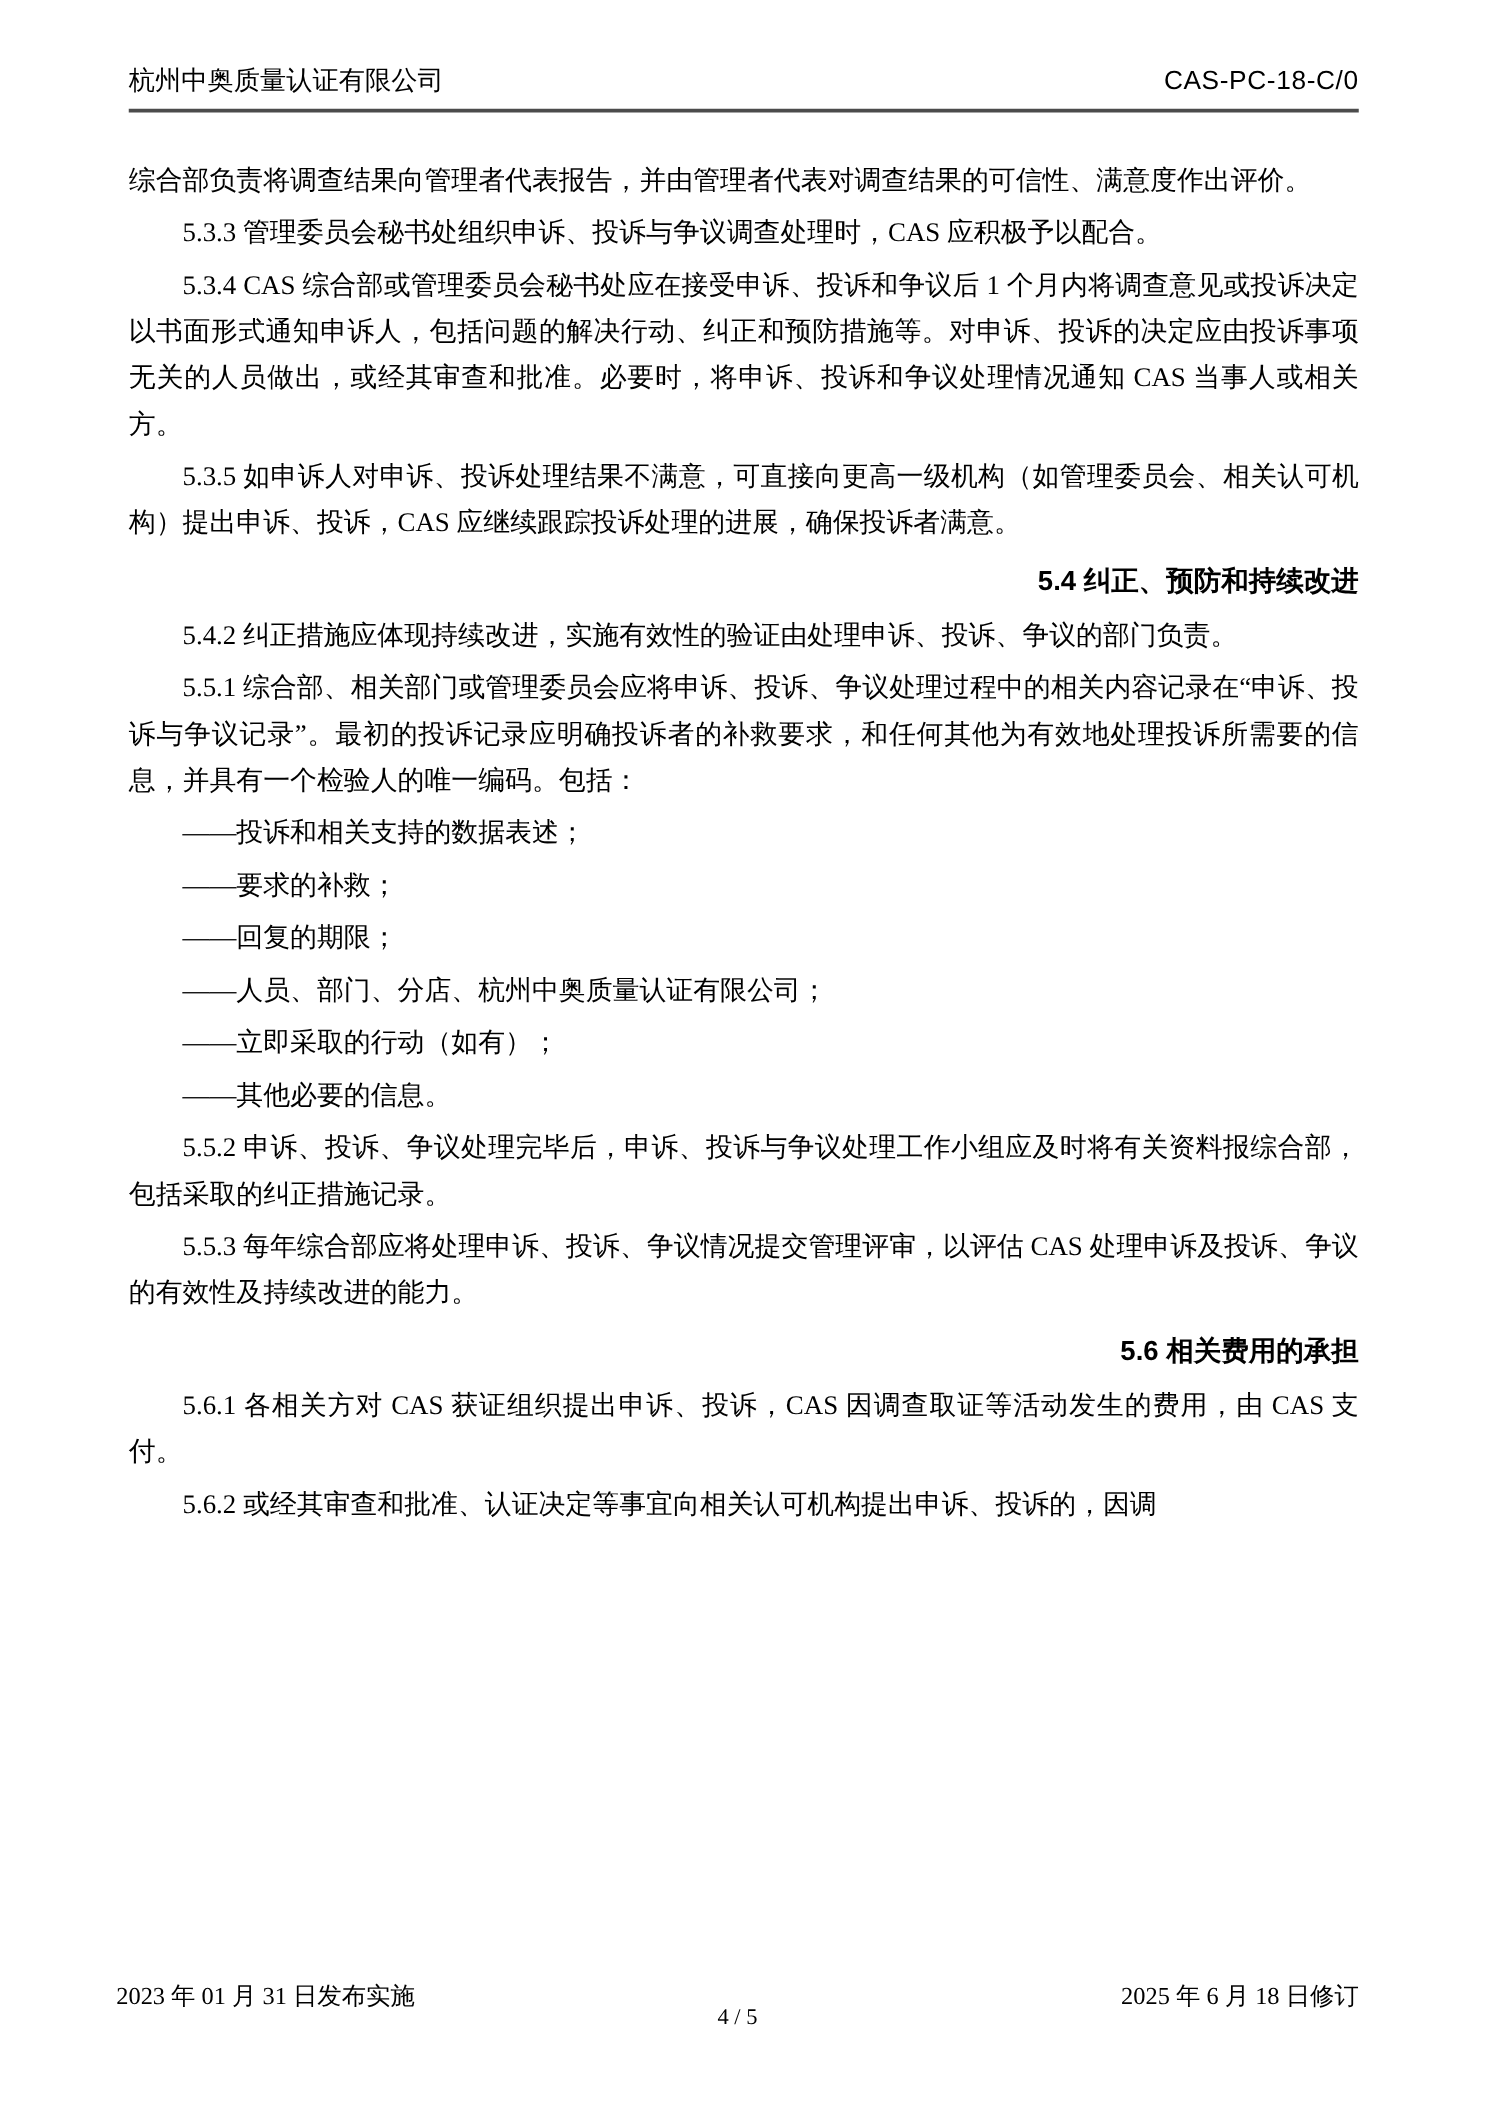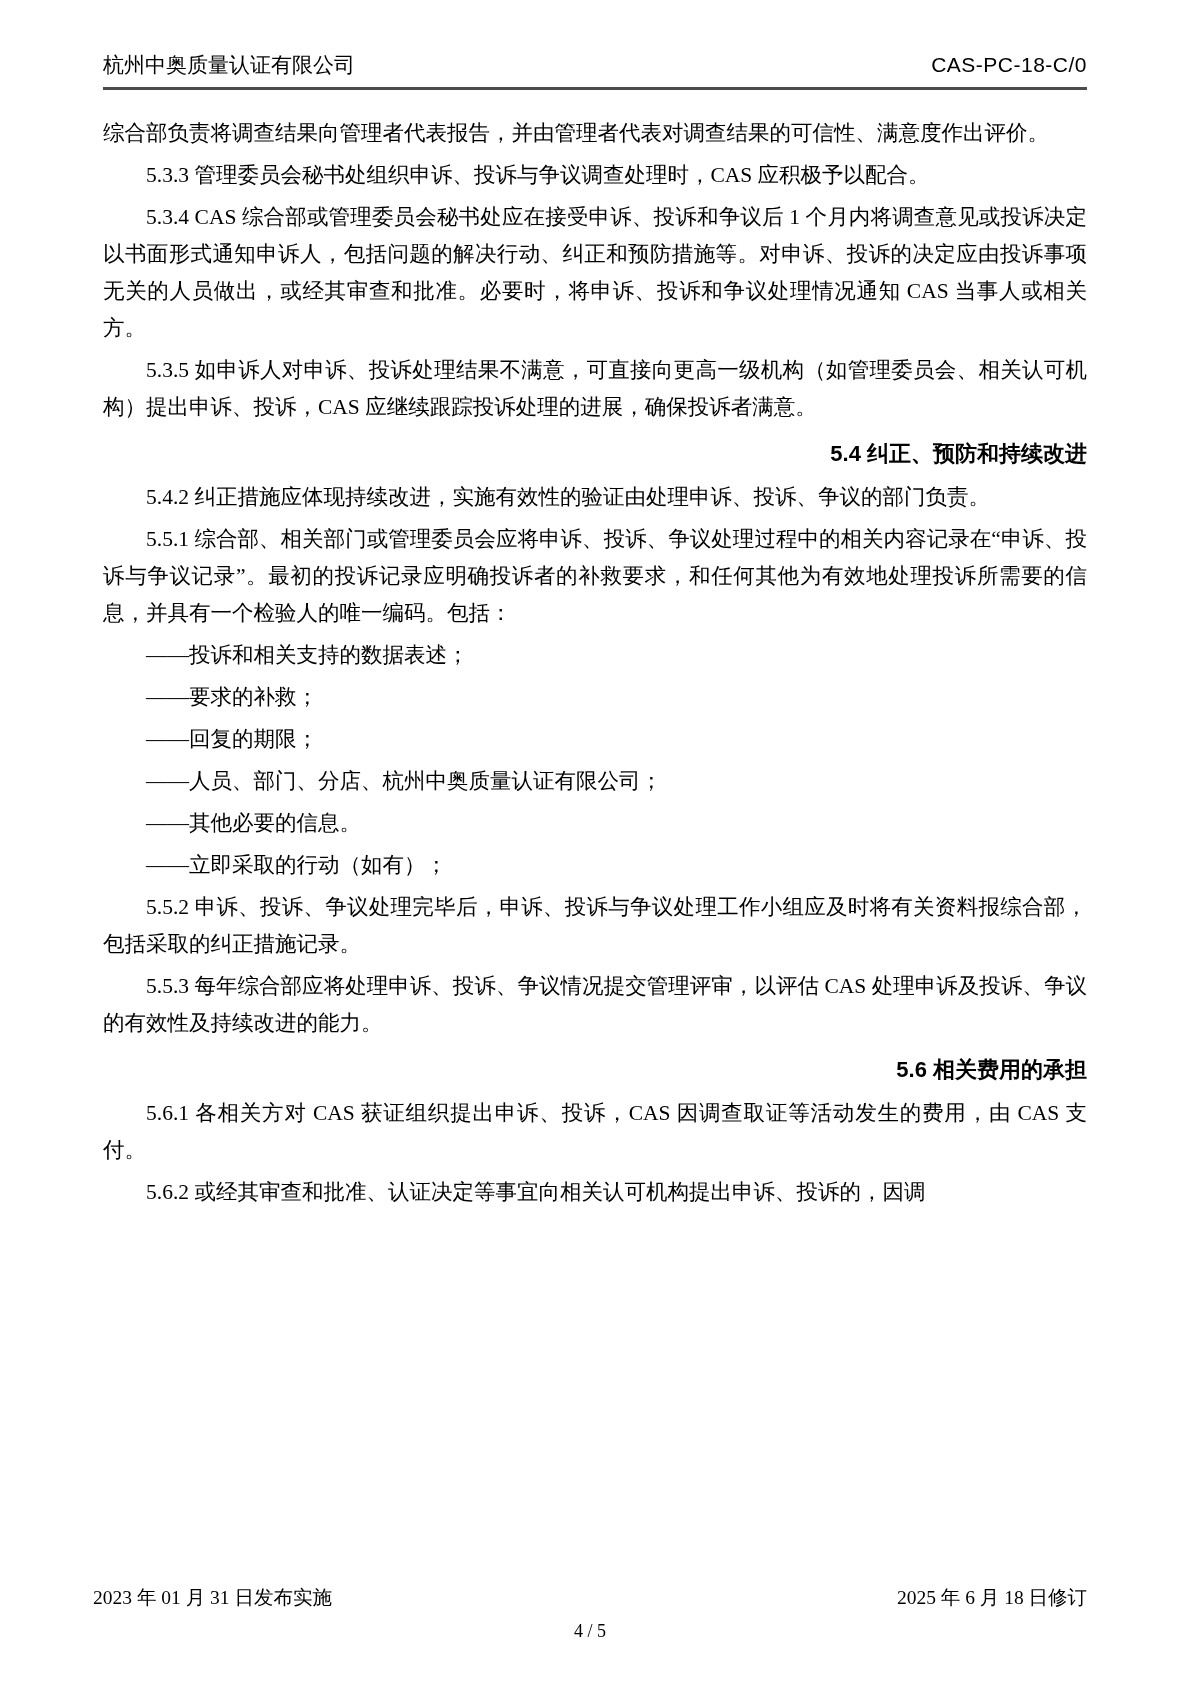--- a/index.html
+++ b/index.html
@@ -23,21 +23,21 @@
     align-items: center;
     padding-bottom: 9px;
     border-bottom: 3px solid #4c4c4c;
     font-family: "Liberation Sans", "DejaVu Sans", sans-serif;
     font-size: 21px;
     line-height: 26px;
   }
   .header .doc-code { letter-spacing: 0.5px; }
   
   .doc-body {
-    margin-top: 25px;
+    margin-top: 36px;
     font-size: 21.5px;
     line-height: 37px;
     text-align: justify;
   }
   .para { margin-bottom: 5px; }
   .para.indent { text-indent: 2em; }
   .list-item { margin-bottom: 5px; text-indent: 2em; }
   .sec-heading {
     margin: 11px 0 8px 0;
     font-family: "Liberation Sans", "DejaVu Sans", sans-serif;
@@ -59,21 +59,20 @@
     justify-content: space-between;
     font-family: "Liberation Serif", "DejaVu Serif", serif;
   }
   .page-number {
     position: absolute;
     left: 0; right: 0;
     top: 15px;
     text-align: center;
     font-size: 18px;
     font-family: "Liberation Serif", "DejaVu Serif", serif;
-    margin-top: 18px;
   }
 </style>
 </head>
 <body>
 
 <div class="page">
 
   <div class="header">
     <span class="company">杭州中奥质量认证有限公司</span>
     <span class="doc-code">CAS-PC-18-C/0</span>
@@ -84,22 +83,22 @@
     <p class="para indent">5.3.3 管理委员会秘书处组织申诉、投诉与争议调查处理时，CAS 应积极予以配合。</p>
     <p class="para indent">5.3.4 CAS 综合部或管理委员会秘书处应在接受申诉、投诉和争议后 1 个月内将调查意见或投诉决定以书面形式通知申诉人，包括问题的解决行动、纠正和预防措施等。对申诉、投诉的决定应由投诉事项无关的人员做出，或经其审查和批准。必要时，将申诉、投诉和争议处理情况通知 CAS 当事人或相关方。</p>
     <p class="para indent">5.3.5 如申诉人对申诉、投诉处理结果不满意，可直接向更高一级机构（如管理委员会、相关认可机构）提出申诉、投诉，CAS 应继续跟踪投诉处理的进展，确保投诉者满意。</p>
     <h2 class="sec-heading">5.4 纠正、预防和持续改进</h2>
     <p class="para indent">5.4.2 纠正措施应体现持续改进，实施有效性的验证由处理申诉、投诉、争议的部门负责。</p>
     <p class="para indent">5.5.1 综合部、相关部门或管理委员会应将申诉、投诉、争议处理过程中的相关内容记录在“申诉、投诉与争议记录”。最初的投诉记录应明确投诉者的补救要求，和任何其他为有效地处理投诉所需要的信息，并具有一个检验人的唯一编码。包括：</p>
     <p class="list-item">——投诉和相关支持的数据表述；</p>
     <p class="list-item">——要求的补救；</p>
     <p class="list-item">——回复的期限；</p>
     <p class="list-item">——人员、部门、分店、杭州中奥质量认证有限公司；</p>
+    <p class="list-item">——立即采取的行动（如有）；</p>
     <p class="list-item">——其他必要的信息。</p>
-    <p class="list-item">——立即采取的行动（如有）；</p>
     <p class="para indent">5.5.2 申诉、投诉、争议处理完毕后，申诉、投诉与争议处理工作小组应及时将有关资料报综合部，包括采取的纠正措施记录。</p>
     <p class="para indent">5.5.3 每年综合部应将处理申诉、投诉、争议情况提交管理评审，以评估 CAS 处理申诉及投诉、争议的有效性及持续改进的能力。</p>
     <h2 class="sec-heading">5.6 相关费用的承担</h2>
     <p class="para indent">5.6.1 各相关方对 CAS 获证组织提出申诉、投诉，CAS 因调查取证等活动发生的费用，由 CAS 支付。</p>
     <p class="para indent">5.6.2 或经其审查和批准、认证决定等事宜向相关认可机构提出申诉、投诉的，因调</p>
   </div>
 
   <div class="footer">
     <div class="footer-row">
       <span>2023 年 01 月 31 日发布实施</span>

